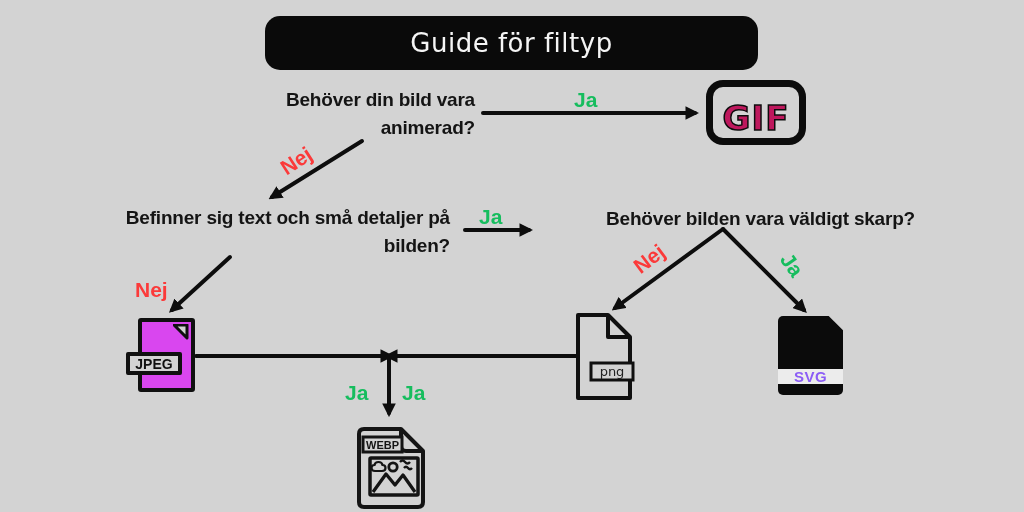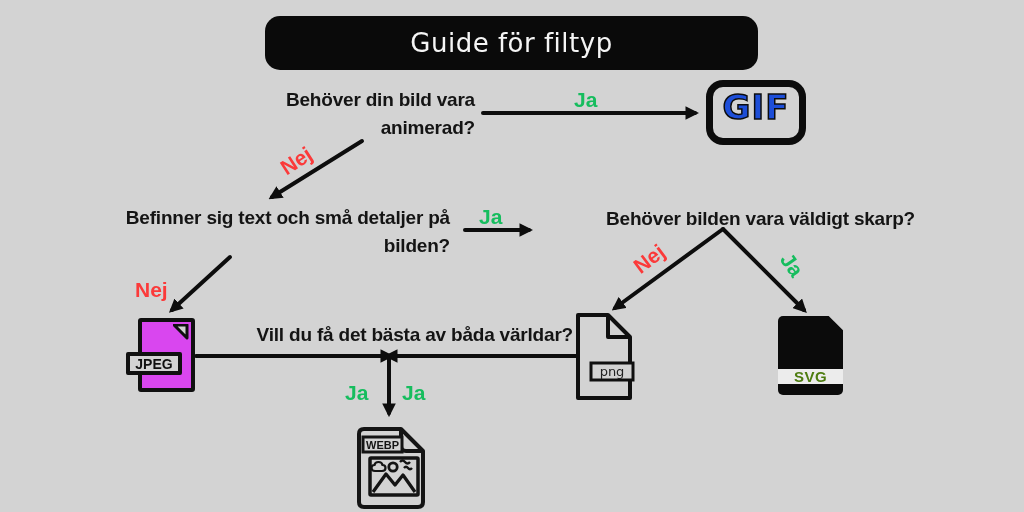--- a/index.html
+++ b/index.html
@@ -40,23 +40,23 @@
   .lbl-nej2{left:633px;top:247px;transform:rotate(-37deg);}
   .lbl-ja3{left:780px;top:253px;transform:rotate(55deg);}
   .lbl-nej3{left:135px;top:278px;}
   .lbl-ja4{left:345px;top:381px;}
   .lbl-ja5{left:402px;top:381px;}
 
   
   .gif-icon{
     position:absolute;left:706px;top:80px;width:86px;height:51px;
     border:7px solid #0c0c0c;border-radius:17px;background:#d3d3d3;
-    display:flex;align-items:flex-start;justify-content:center;
+    display:flex;align-items:flex-end;justify-content:center;
     font-family:"DejaVu Sans",sans-serif;font-weight:700;font-size:34px;
-    color:#1d4ed8;letter-spacing:1px;-webkit-text-stroke:1.5px #0c0c0c;
+    color:#be185d;letter-spacing:1px;-webkit-text-stroke:1.5px #0c0c0c;
   }
 
   
   .jpeg-icon{
     position:absolute;left:138px;top:318px;width:49px;height:66px;
     border:4px solid #101010;border-radius:3px;background:#d946ef;
   }
   .jpeg-fold{position:absolute;right:2px;top:2px;}
   .jpeg-label{
     position:absolute;left:-16px;top:30px;width:48px;height:15px;
@@ -71,21 +71,21 @@
 
   
   .svg-icon{
     position:absolute;left:778px;top:316px;width:65px;height:79px;
     background:#0b0b0b;border-radius:5px;
     clip-path:polygon(0 0,78% 0,100% 18%,100% 100%,0 100%);
   }
   .svg-band{
     position:absolute;left:0;right:0;top:53px;height:15px;background:#ececec;
     display:flex;align-items:center;justify-content:center;
-    font-size:15px;font-weight:700;color:#4d7c0f;letter-spacing:0.5px;
+    font-size:15px;font-weight:700;color:#8b5cf6;letter-spacing:0.5px;
   }
 
   
   .webp-icon{position:absolute;left:352px;top:424px;}
   .webp-icon text{font-family:"Liberation Sans",sans-serif;font-size:11px;font-weight:700;fill:#141414;}
 </style>
 </head>
 <body>
 
 <div class="stage">
@@ -109,21 +109,20 @@
 
   <div class="title-box">
     <span>Guide för filtyp</span>
   </div>
 
   <div class="q q1">Behöver din bild vara
 animerad?</div>
   <div class="q q3">Behöver bilden vara väldigt skarp?</div>
   <div class="q q2">Befinner sig text och små detaljer på
 bilden?</div>
-  <div class="q q4">Vill du få det bästa av båda världar?</div>
 
   <div class="edge-label yes lbl-ja1">Ja</div>
   <div class="edge-label no lbl-nej1">Nej</div>
   <div class="edge-label yes lbl-ja2">Ja</div>
   <div class="edge-label no lbl-nej2">Nej</div>
   <div class="edge-label yes lbl-ja3">Ja</div>
   <div class="edge-label no lbl-nej3">Nej</div>
   <div class="edge-label yes lbl-ja4">Ja</div>
   <div class="edge-label yes lbl-ja5">Ja</div>
 

